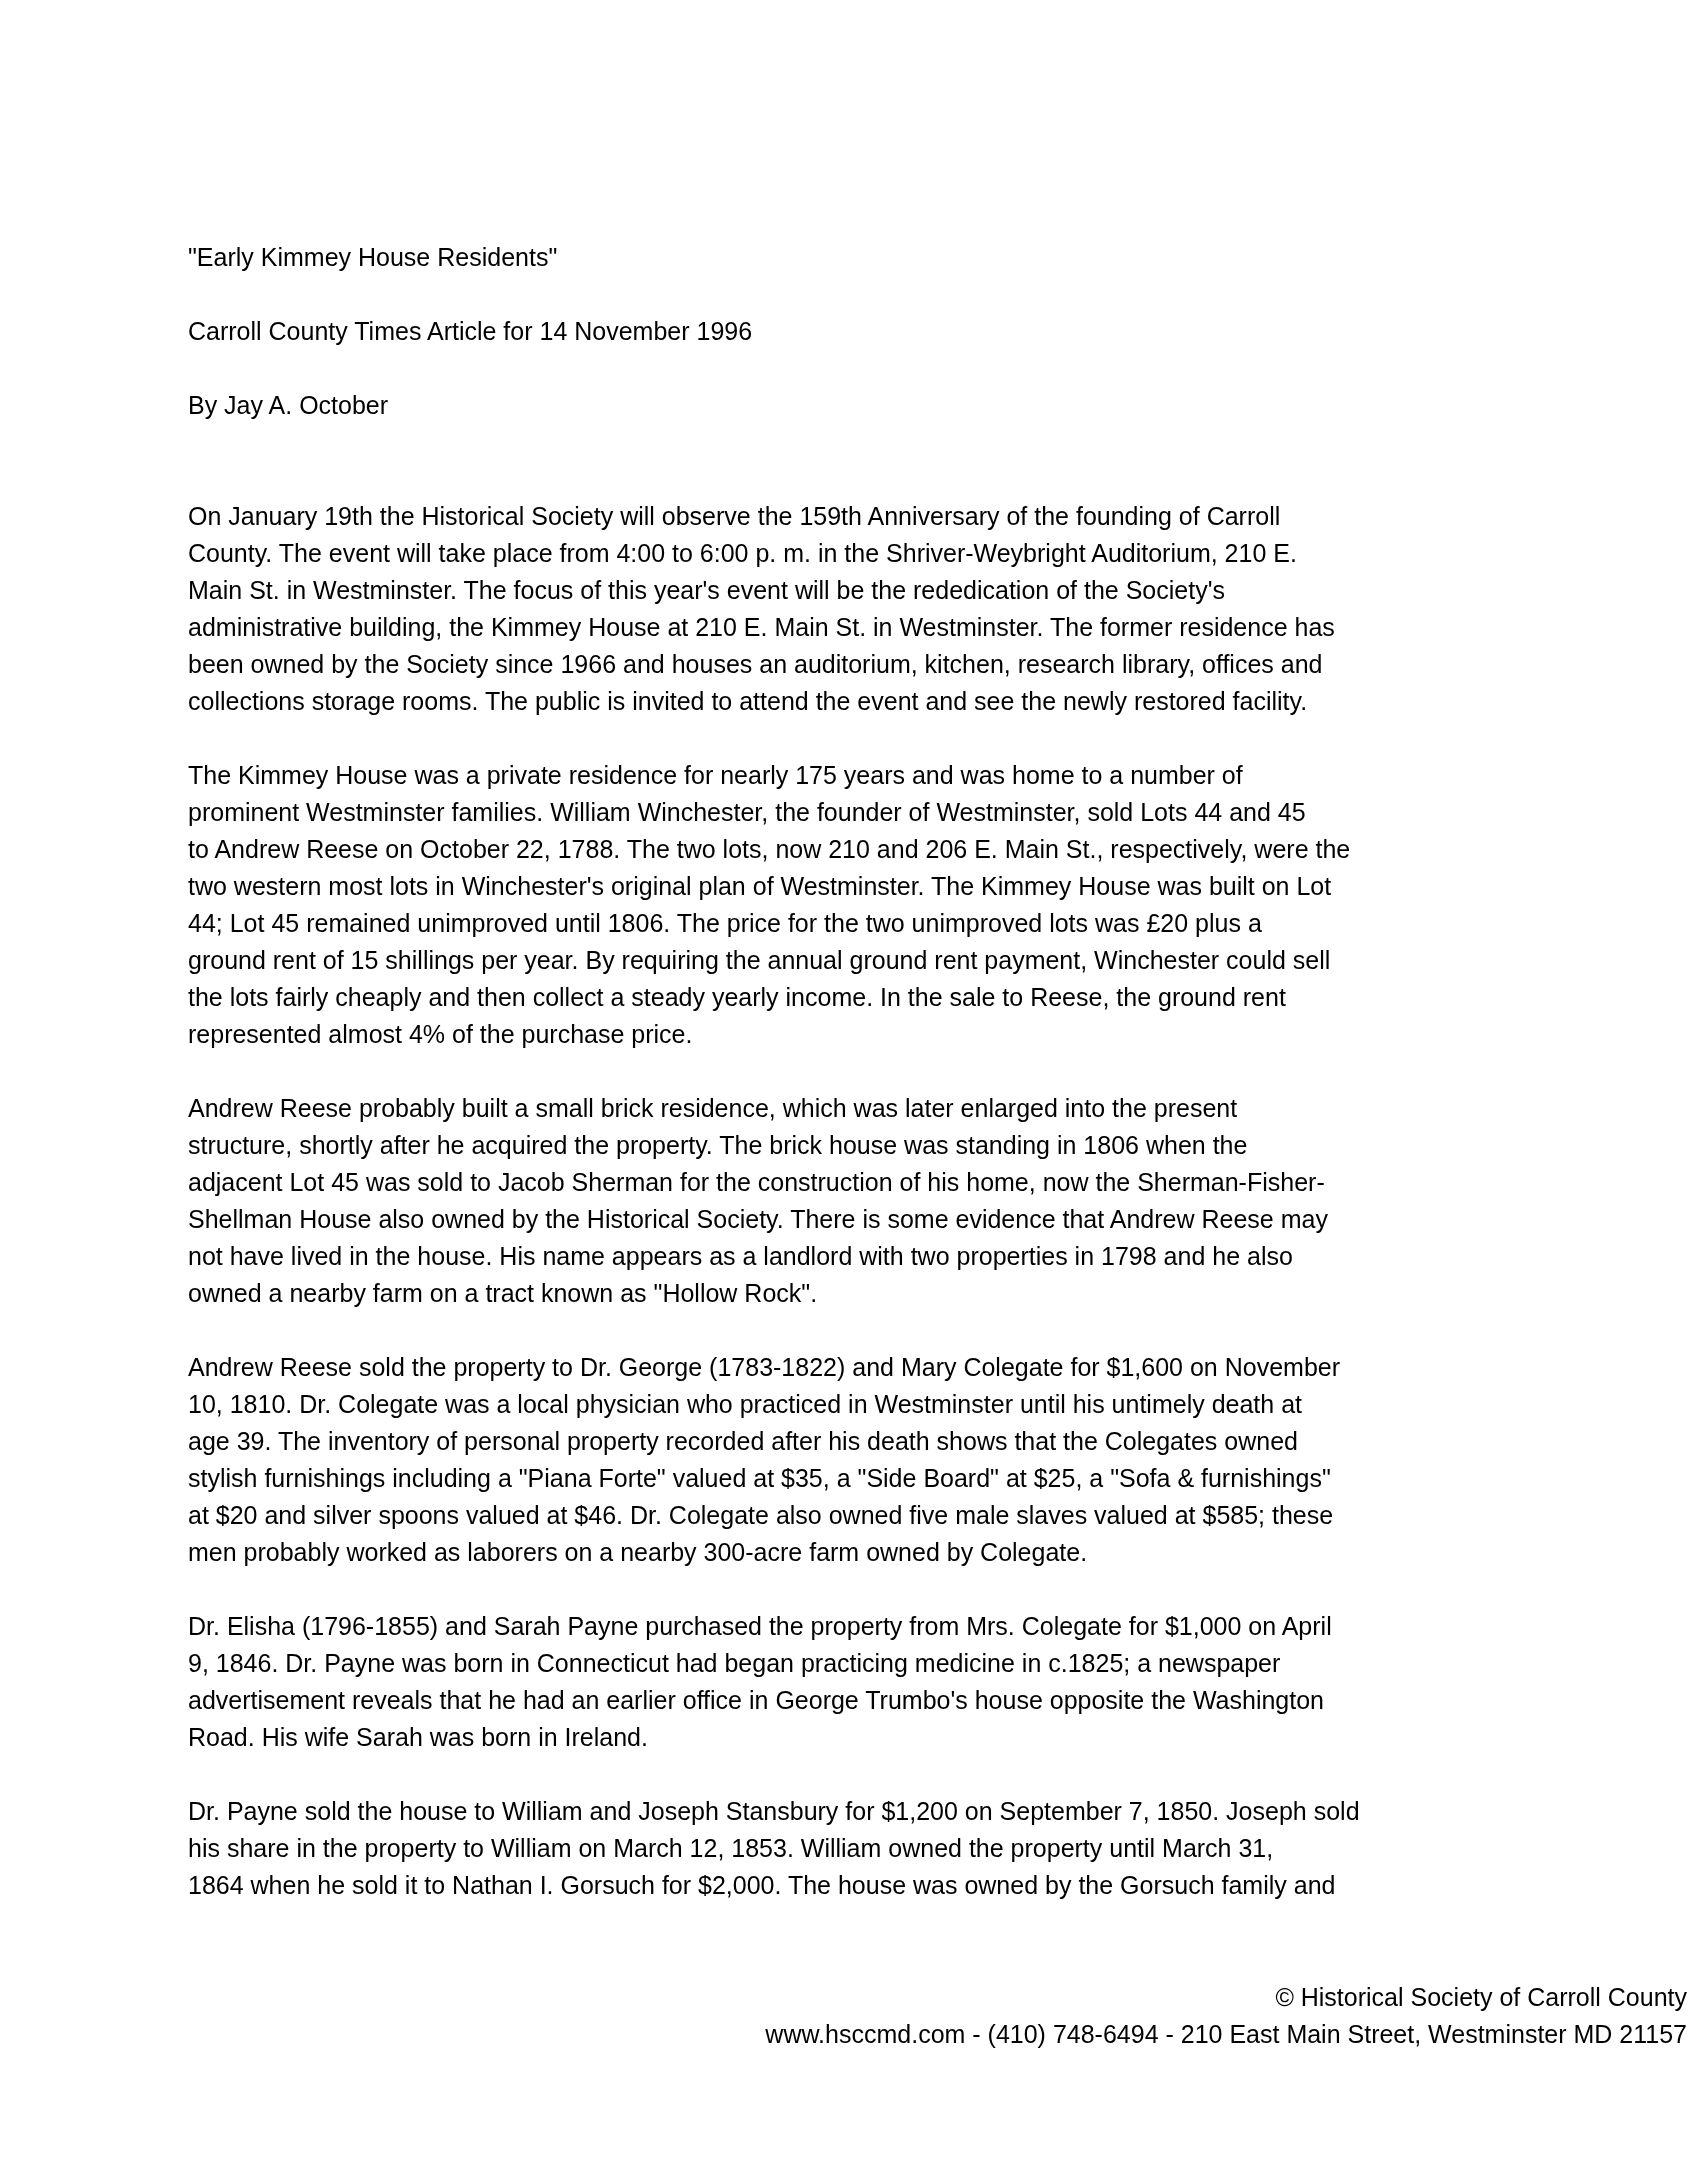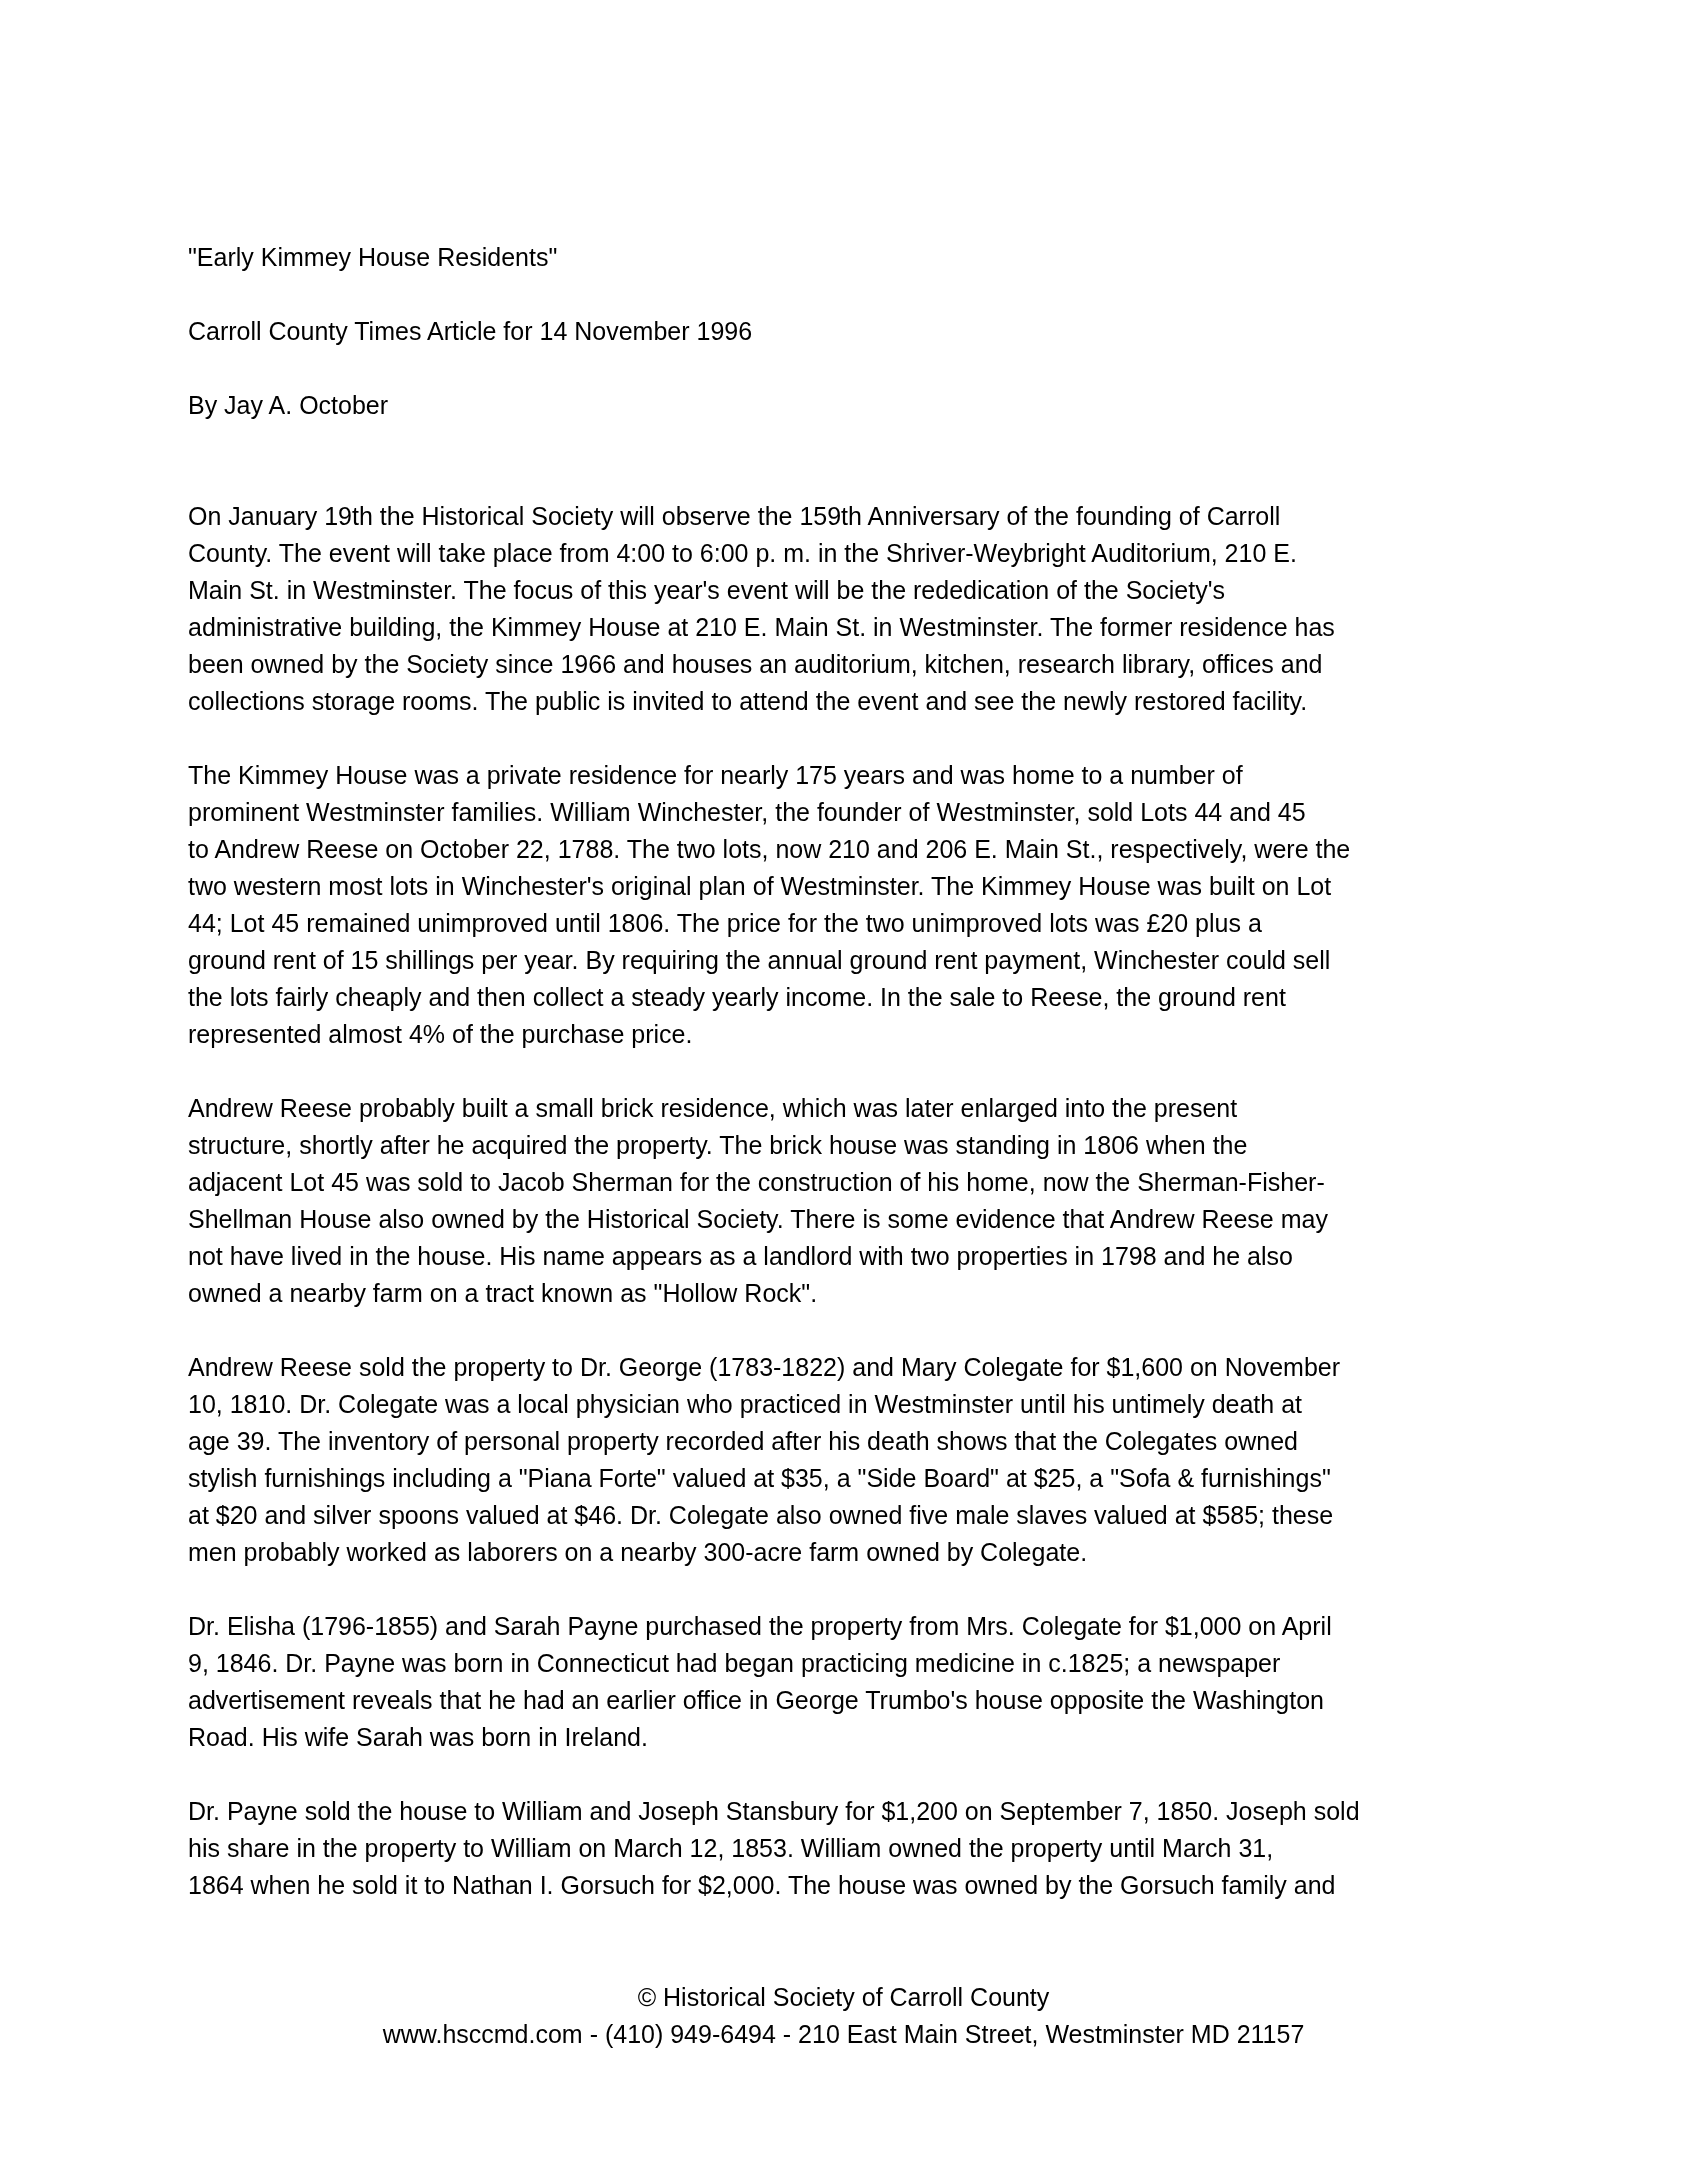--- a/index.html
+++ b/index.html
@@ -30,21 +30,21 @@
     margin: 0 0 37px 0;
   }
   .header-block div {
     white-space: nowrap;
   }
   .footer {
     position: absolute;
     left: 0;
     right: 0;
     top: 1979px;
-    text-align: center;
+    text-align: right;
     font-size: 25px;
     line-height: 37px;
   }
 </style>
 </head>
 <body>
 
 <div class="page">
 
   <div class="content">
@@ -92,17 +92,17 @@
 Road. His wife Sarah was born in Ireland.</div>
 
     <div class="para">Dr. Payne sold the house to William and Joseph Stansbury for $1,200 on September 7, 1850. Joseph sold
 his share in the property to William on March 12, 1853. William owned the property until March 31,
 1864 when he sold it to Nathan I. Gorsuch for $2,000. The house was owned by the Gorsuch family and</div>
 
   </div>
 
   <div class="footer">
     <div>© Historical Society of Carroll County</div>
-    <div>www.hsccmd.com - (410) 949-6494 - 210 East Main Street, Westminster MD 21157</div>
+    <div>www.hsccmd.com - (410) 748-6494 - 210 East Main Street, Westminster MD 21157</div>
   </div>
 
 </div>
 
 
 </body></html>

